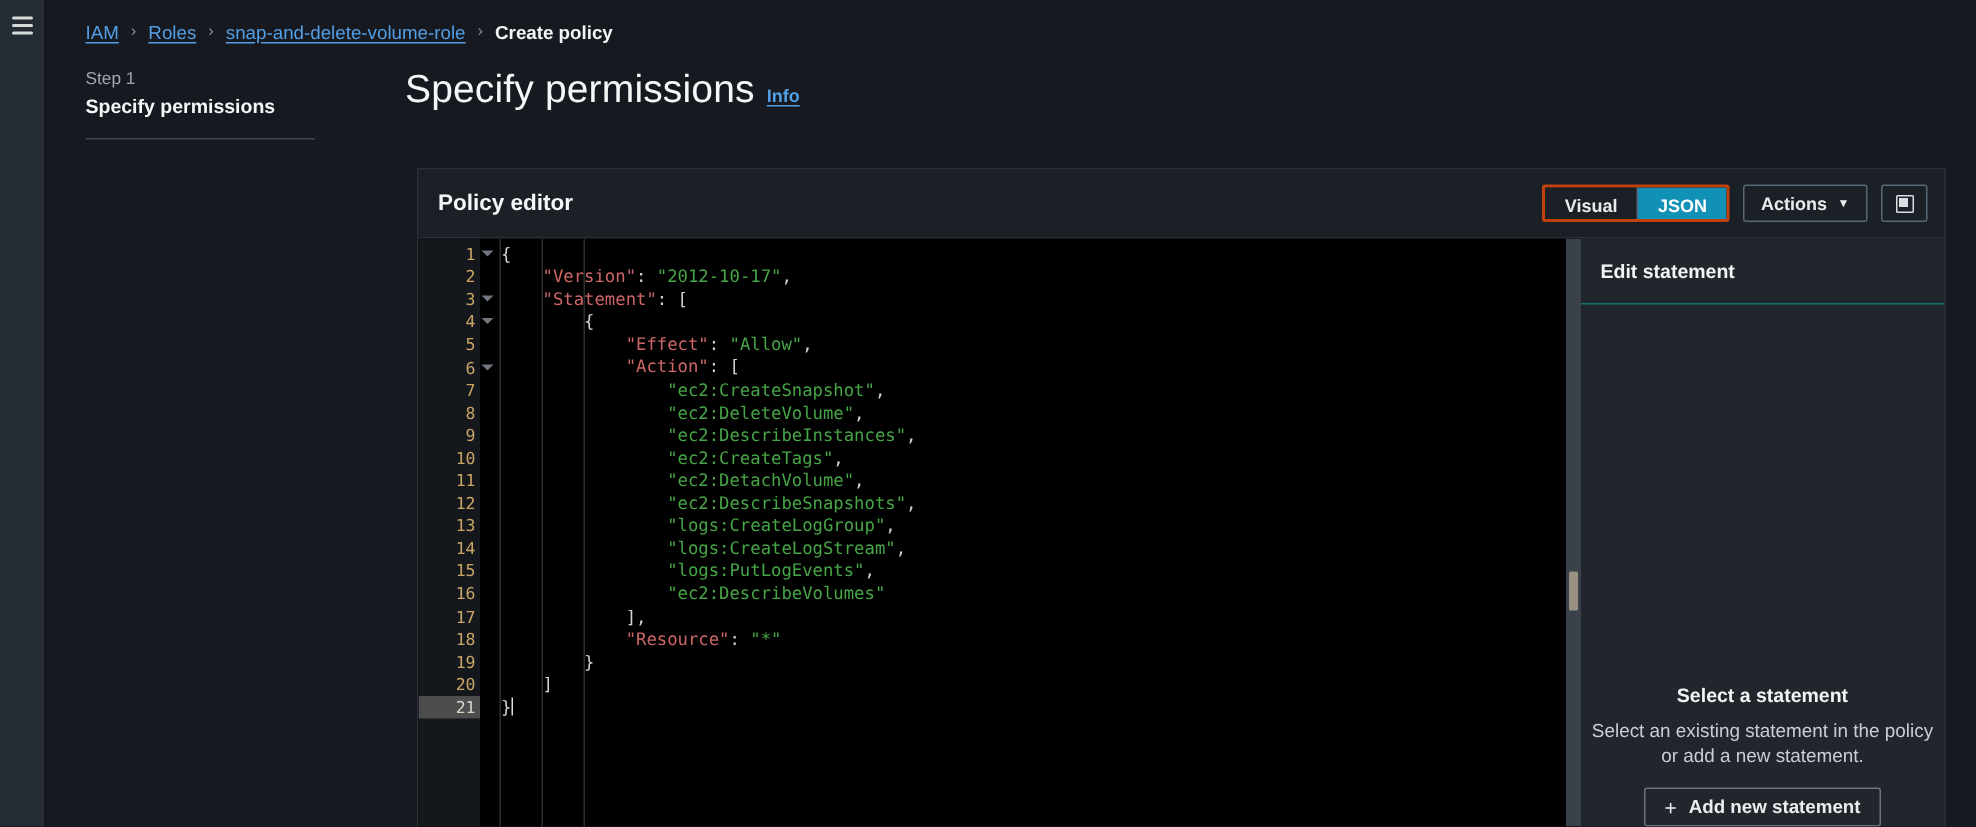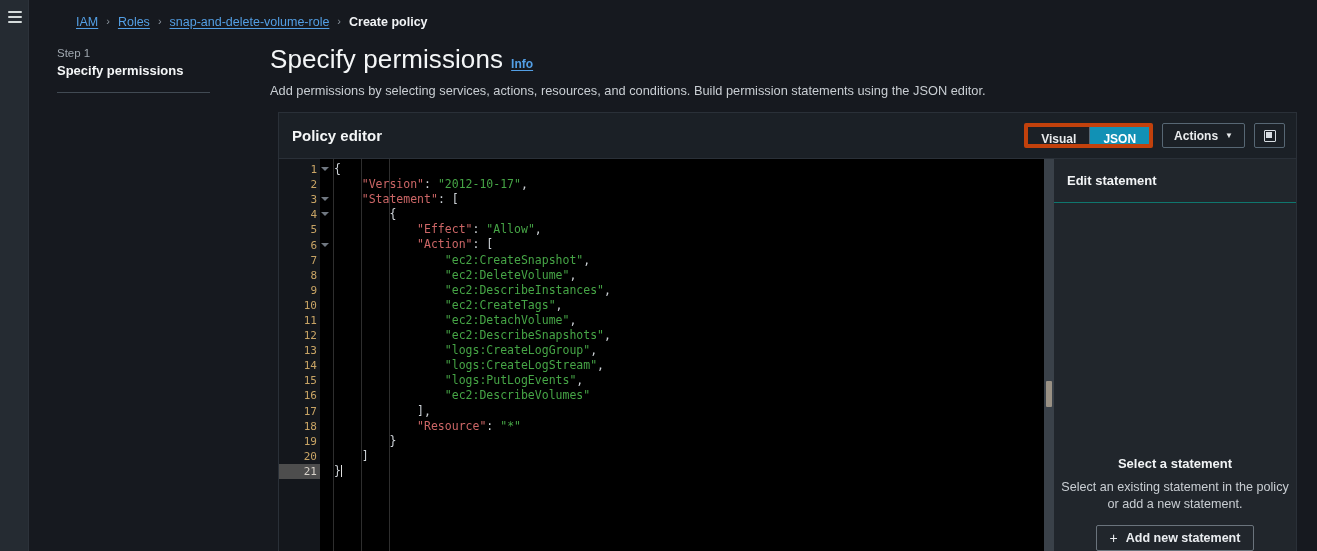--- a/index.html
+++ b/index.html
@@ -46,21 +46,20 @@
   }
 
   
   .breadcrumb {
     position: absolute;
     left: 57px; top: 15px;
     display: flex;
     align-items: center;
     font-size: 12.5px;
     white-space: nowrap;
-    margin-left: 19px;
   }
   .crumb-link {
     color: #539fe5;
     text-decoration: underline;
     text-underline-offset: 2px;
     cursor: pointer;
   }
   .crumb-current {
     color: #f2f4f6;
     font-weight: bold;
@@ -156,21 +155,21 @@
     color: #f4f6f7;
     flex: 1;
   }
   .toolbar-right {
     display: flex;
     align-items: center;
     gap: 9px;
   }
   .seg-group {
     display: flex;
-    border: 4px solid #c2410c;
+    border: 2px solid #c2410c;
     border-radius: 2px;
     overflow: hidden;
     height: 25px;
   }
   .seg-btn {
     padding: 0 13px;
     height: 23px;
     display: flex;
     align-items: center;
     font-size: 12px;
@@ -431,21 +430,20 @@
         <div class="step-title active">Specify permissions</div>
       </div>
       <div class="step-divider"></div>
     </div>
 
   <div class="page-header">
     <div class="page-title-row">
       <div class="page-title">Specify permissions</div>
       <div class="info-link">Info</div>
     </div>
-    <div class="page-desc">Add permissions by selecting services, actions, resources, and conditions. Build permission statements using the JSON editor.</div>
   </div>
 
   <div class="editor-container">
 
     <div class="editor-toolbar">
       <div class="editor-heading">Policy editor</div>
       <div class="toolbar-right">
         <div class="seg-group">
           <button class="seg-btn">Visual</button>
           <div class="seg-divider"></div>

